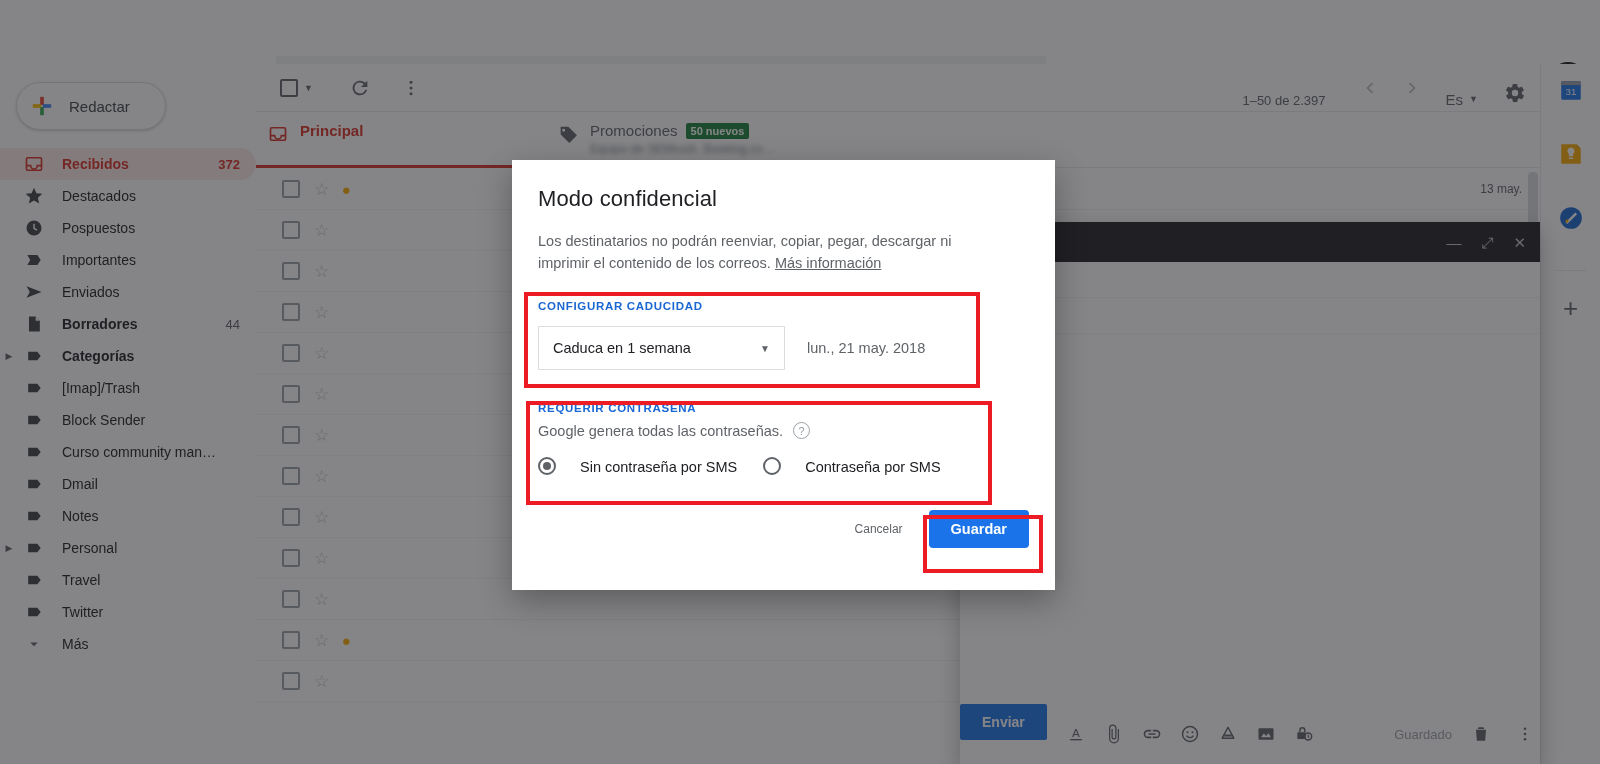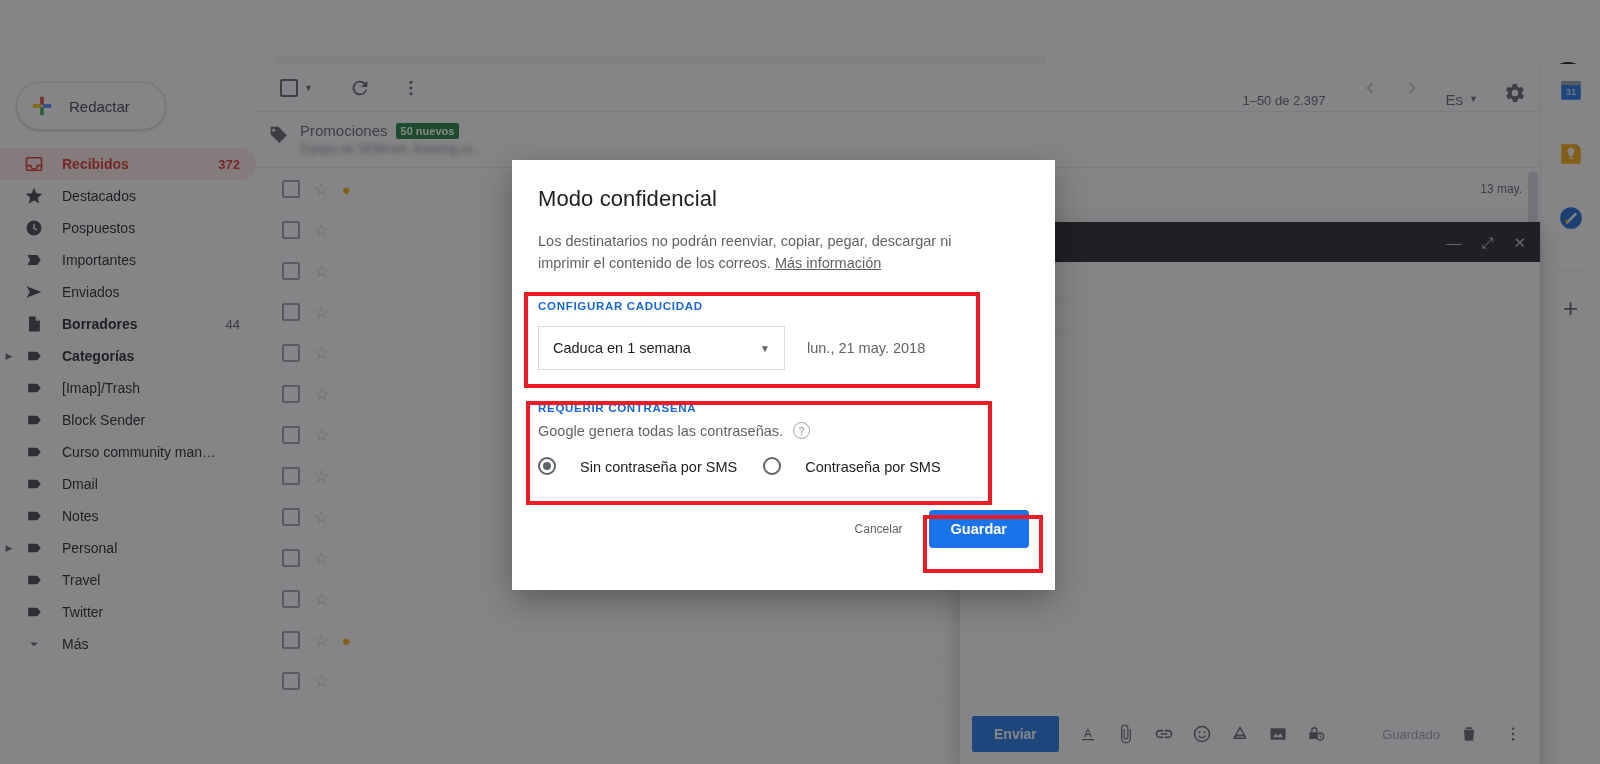--- a/index.html
+++ b/index.html
@@ -131,21 +131,21 @@
   .rail-ico { width: 28px; height: 28px; margin-bottom: 36px; cursor: pointer; display: flex; align-items: center; justify-content: center; }
   .rail-div { width: 30px; height: 1px; background: #e8eaed; margin: 2px 0 24px; }
   .rail-plus { font-size: 26px; color: #5f6368; cursor: pointer; line-height: 1; }
 
   
   .composewin { position: absolute; right: 60px; bottom: 0; width: 580px; height: 542px; background: #fff; box-shadow: 0 8px 22px rgba(0,0,0,.28); }
   .cw-head { height: 40px; background: #202124; display: flex; align-items: center; justify-content: flex-end; padding-right: 14px; gap: 20px; color: #bdc1c6; }
   .cw-head .b { cursor: pointer; font-size: 15px; line-height: 1; }
   .cw-field { height: 36px; border-bottom: 1px solid #f1f3f4; }
   .cw-body { height: 400px; }
-  .cw-foot { position: absolute; bottom: 0; left: 0; right: 0; height: 60px; display: flex; align-items: center; padding: 0 12px; }
+  .cw-foot { position: absolute; bottom: 0; left: 0; right: 0; height: 60px; display: flex; padding: 0 0; }
   .send-btn { background: #1a73e8; color: #fff; border: none; border-radius: 2px; height: 36px; padding: 0 22px; font-size: 14px; font-weight: bold; cursor: pointer; font-family: "Liberation Sans", sans-serif; }
   .cw-tools { display: flex; align-items: center; gap: 8px; margin-left: 14px; }
   .cw-tool { width: 30px; height: 30px; display: flex; align-items: center; justify-content: center; color: #5f6368; cursor: pointer; }
   .cw-right { margin-left: auto; display: flex; align-items: center; gap: 14px; }
   .saved-lbl { font-size: 13px; color: #9aa0a6; }
 
   
   .scrim { position: absolute; inset: 0; background: rgba(32,33,36,.55); }
 
   
@@ -443,20 +443,33 @@
           </div>
           <div class="gear">
             <svg width="22" height="22" viewBox="0 0 24 24">
                 <path fill="#5f6368" d="M19.4 13a7.8 7.8 0 000-2l2.1-1.6a.5.5 0 00.1-.6l-2-3.4a.5.5 0 00-.6-.2l-2.5 1a7.3 7.3 0 00-1.7-1l-.4-2.6a.5.5 0 00-.5-.4h-4a.5.5 0 00-.5.4l-.4 2.6a7.3 7.3 0 00-1.7 1l-2.5-1a.5.5 0 00-.6.2l-2 3.4a.5.5 0 00.1.6L4.6 11a7.8 7.8 0 000 2l-2.1 1.6a.5.5 0 00-.1.6l2 3.4a.5.5 0 00.6.2l2.5-1a7.3 7.3 0 001.7 1l.4 2.6a.5.5 0 00.5.4h4a.5.5 0 00.5-.4l.4-2.6a7.3 7.3 0 001.7-1l2.5 1a.5.5 0 00.6-.2l2-3.4a.5.5 0 00-.1-.6zM12 15.5A3.5 3.5 0 1115.5 12 3.5 3.5 0 0112 15.5z"></path>
               </svg>
           </div>
         </div>
       </div>
 
       <div class="tabs" id="tabs">
+          <div class="tab sel">
+            <span class="t-ico">
+              <svg width="20" height="20" viewBox="0 0 24 24">
+                <rect x="3" y="4.5" width="18" height="15" rx="1.6" fill="none" stroke="#d93025" stroke-width="2"></rect>
+                <path d="M3 14h5a4 4 0 008 0h5" fill="none" stroke="#d93025" stroke-width="2"></path>
+              </svg>
+            </span>
+            <span class="t-body">
+              <span class="t-title-row">
+                <span class="t-title">Principal</span>
+              </span>
+            </span>
+          </div>
           <div class="tab">
             <span class="t-ico">
               <svg width="22" height="22" viewBox="0 0 24 24">
                 <path fill="#5f6368" d="M12.4 3H4v8.4l9.4 9.4 8.4-8.4zM7.3 8.5a1.6 1.6 0 111.6-1.6 1.6 1.6 0 01-1.6 1.6z"></path>
               </svg>
             </span>
             <span class="t-body">
               <span class="t-title-row">
                 <span class="t-title">Promociones</span>
                 <span class="t-pill pill-promo">50 nuevos</span>

